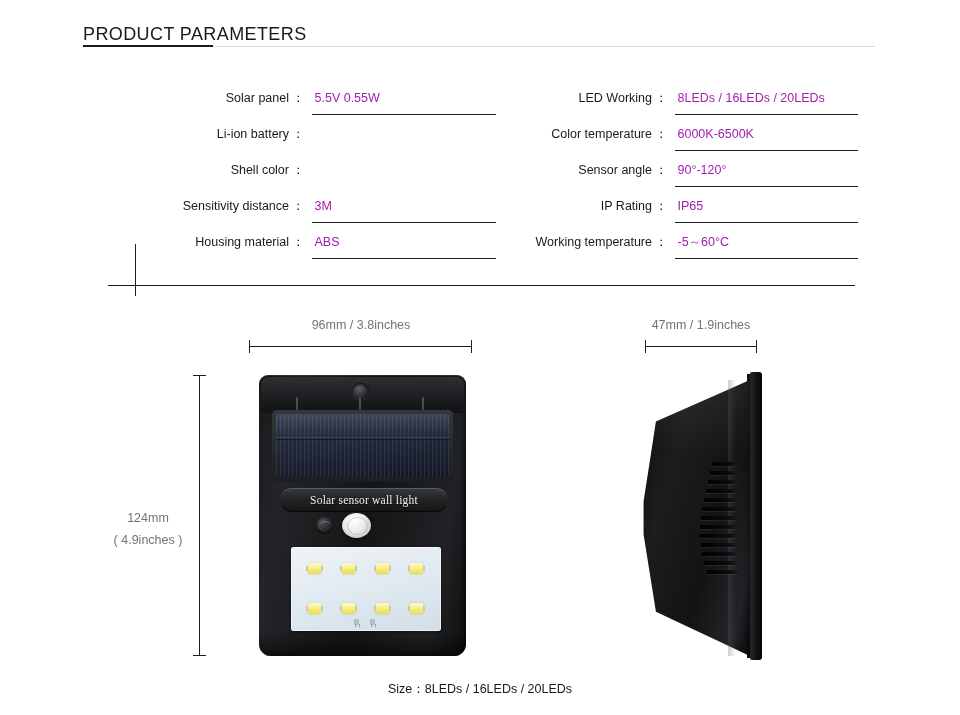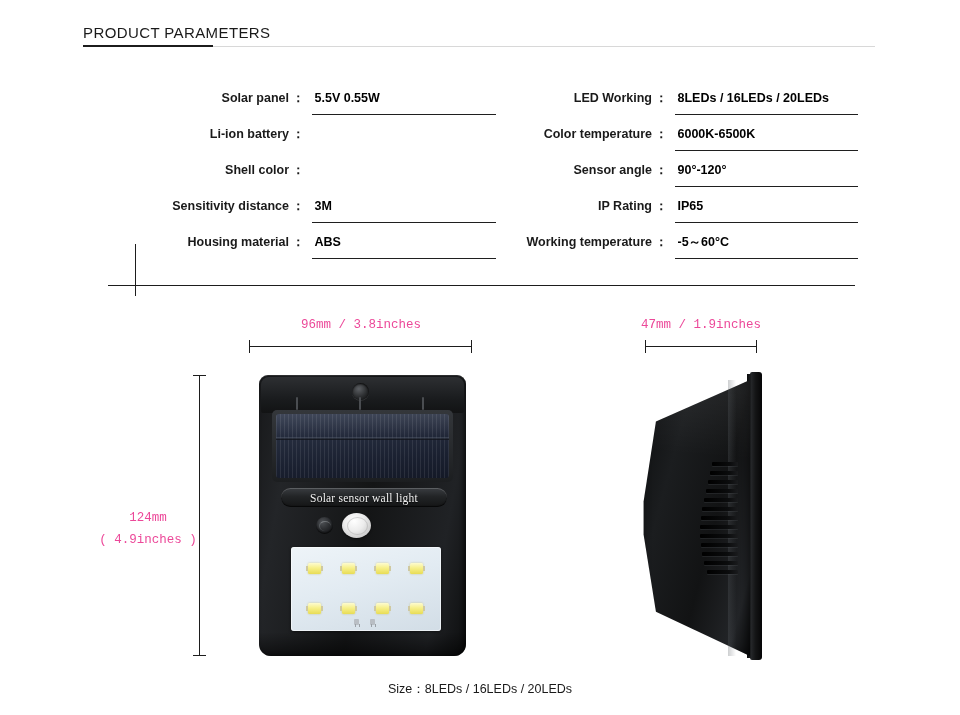--- a/index.html
+++ b/index.html
@@ -11,21 +11,21 @@
     width: 960px; height: 715px;
     position: relative;
     font-family: "Liberation Sans", sans-serif;
     overflow: hidden;
   }
 
   
   .page-title {
     position: absolute;
     left: 83px; top: 24px;
-    font-size: 15px;
+    font-size: 18px;
     letter-spacing: 0.4px;
     color: #1a1a1a;
     font-weight: 400;
     white-space: nowrap;
   }
   .title-rule-light {
     position: absolute;
     left: 83px; top: 46px;
     width: 792px; height: 1px;
     background: #d8d8d8;
@@ -48,21 +48,20 @@
     top: 0;
   }
   .spec-col.left  { left: 0px;   width: 372px; }
   .spec-col.right { left: 392px; width: 356px; }
 
   .spec-row {
     position: relative;
     height: 36px;
     display: flex;
     align-items: flex-start;
-    font-weight: bold;
   }
   .spec-label {
     font-size: 12.5px;
     color: #1a1a1a;
     white-space: nowrap;
     text-align: right;
     padding-top: 3px;
     line-height: 15px;
   }
   .spec-col.left  .spec-label { width: 181px; }
@@ -73,21 +72,21 @@
     padding: 3px 0 0 3px;
     line-height: 15px;
   }
   .spec-value-wrap {
     flex: 1;
     margin-left: 7px;
     position: relative;
   }
   .spec-value {
     font-size: 12.5px;
-    color: #000000;
+    color: #a21caf;
     line-height: 15px;
     padding: 3px 0 0 3px;
     white-space: nowrap;
   }
   .spec-underline {
     position: absolute;
     left: 0; top: 26px;
     height: 1px;
     background: #1f1f1f;
   }
@@ -105,24 +104,23 @@
     position: absolute;
     left: 135px; top: 244px;
     width: 1px; height: 52px;
     background: #1d1d1d;
   }
 
   
   .dim-label {
     position: absolute;
     font-size: 12.5px;
-    color: #ec4899;
+    color: #737373;
     white-space: nowrap;
     text-align: center;
-    font-family: Liberation Mono, monospace;
   }
   .dim-h-line {
     position: absolute;
     height: 1px;
     background: #1d1d1d;
   }
   .dim-tick-v {
     position: absolute;
     width: 1px; height: 13px;
     background: #1d1d1d;
@@ -235,21 +233,21 @@
     position: absolute;
     left: 0; top: 0;
     width: 100%; height: 22px;
     background: linear-gradient(180deg, rgba(255,255,255,0.10), rgba(255,255,255,0));
   }
 
   
   .pf-banner {
     position: absolute;
     left: 22px; top: 113px;
-    width: 166px; height: 19px;
+    width: 166px; height: 24px;
     border-radius: 10px;
     background: linear-gradient(180deg, #3a3d41 0%, #222426 45%, #141516 100%);
     box-shadow: inset 0 1px 0 rgba(255,255,255,0.18),
                 inset 0 -1px 1px rgba(0,0,0,0.7);
     display: flex;
     align-items: center;
     justify-content: center;
   }
   .pf-banner-text {
     font-family: "Liberation Serif", serif;

